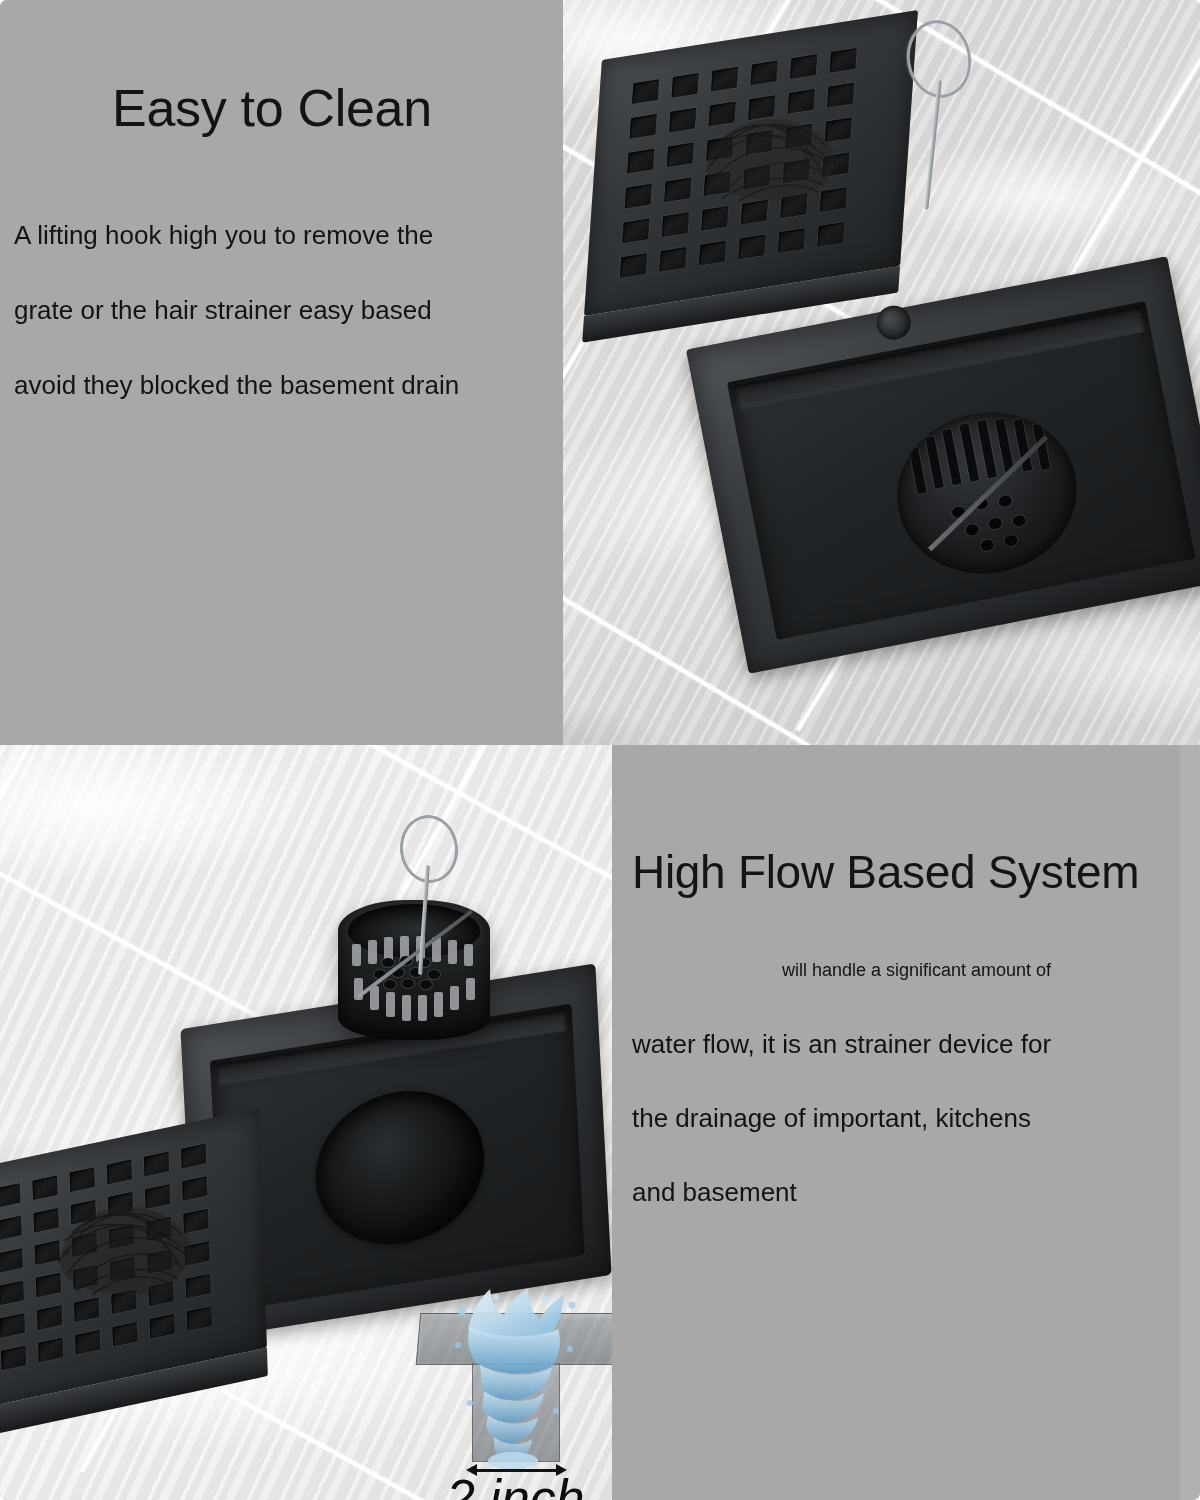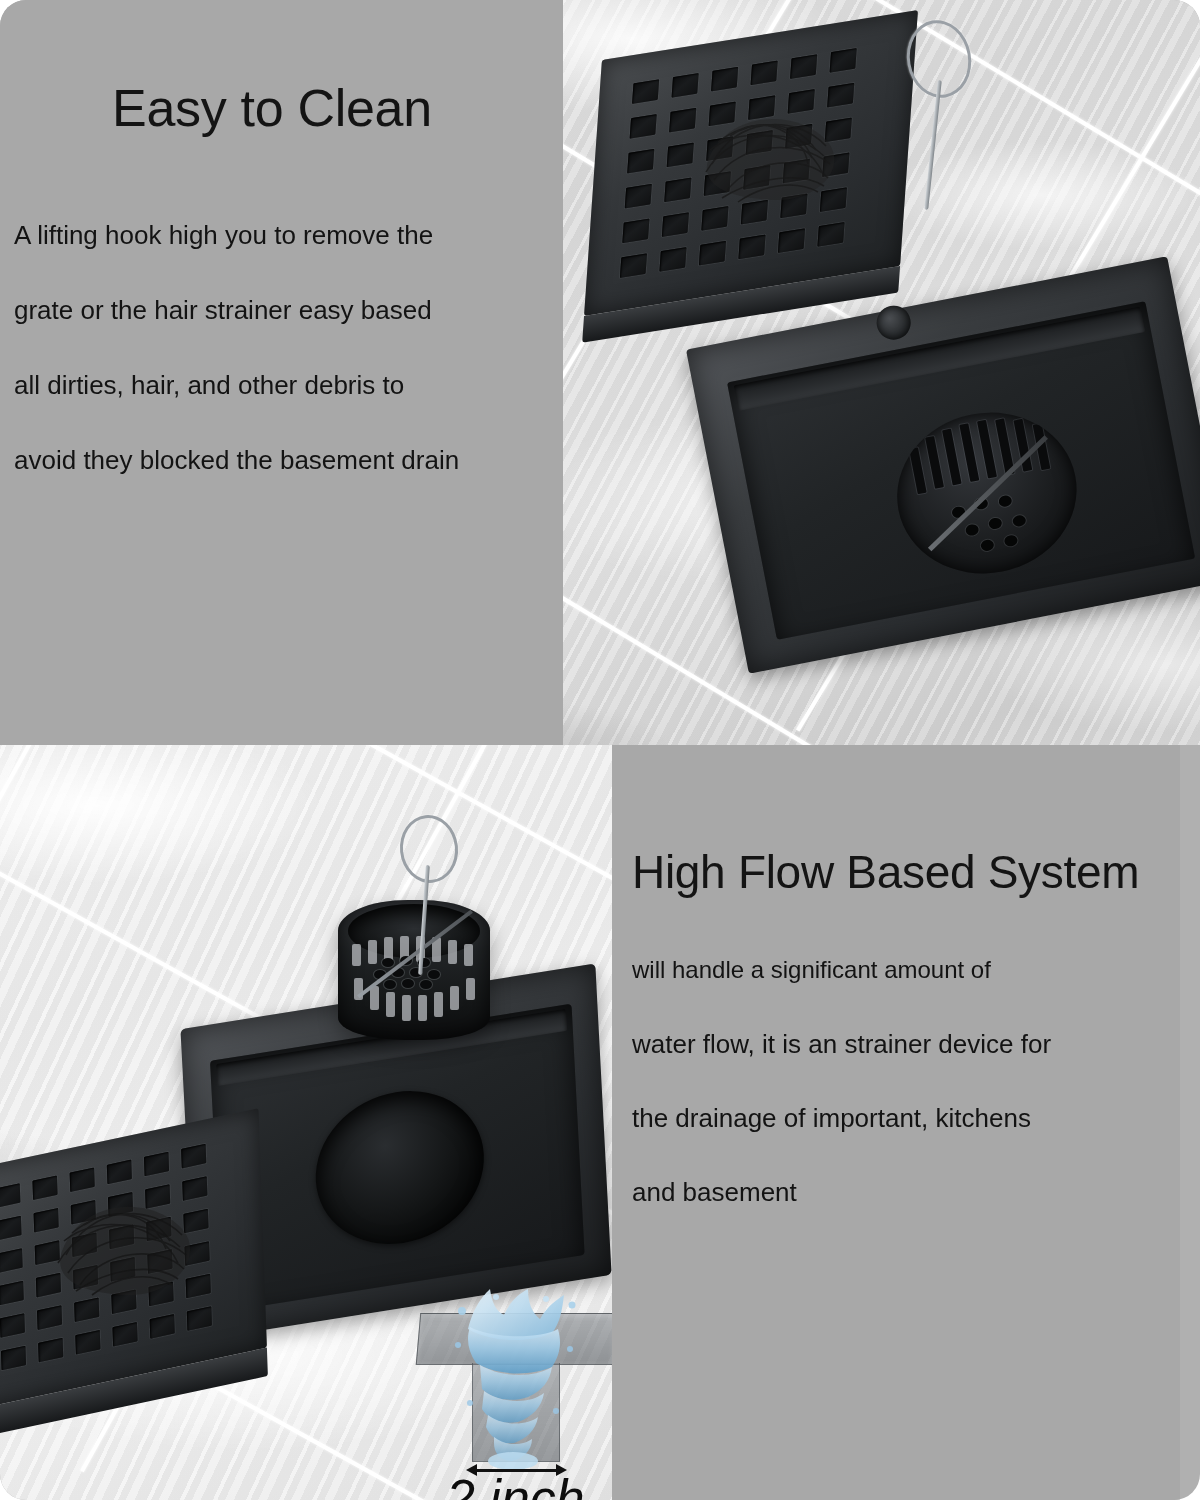--- a/index.html
+++ b/index.html
@@ -7,21 +7,21 @@
   body{
     font-family:"Liberation Sans","DejaVu Sans",sans-serif;
     -webkit-font-smoothing:antialiased;
   }
 
   #page{
     position:relative;
     width:1200px;
     height:1500px;
     overflow:hidden;
-    border-radius:26px;
+    border-radius:7px;
     background:#b0b0b0;
   }
 
   
   .tilebg{position:absolute;overflow:hidden;font-style:italic;}
   .tilebg .marble{
     position:absolute;inset:-20%;
     background:
       radial-gradient(ellipse 340px 120px at 22% 18%, rgba(255,255,255,.85), rgba(255,255,255,0) 62%),
       radial-gradient(ellipse 260px 90px  at 68% 33%, rgba(255,255,255,.7),  rgba(255,255,255,0) 60%),
@@ -297,21 +297,20 @@
       <div class="ring" style="left:14px;top:0;width:58px;height:72px;transform:rotate(-10deg);"></div>
       <div class="stem" style="left:38px;top:60px;width:4px;height:130px;transform:rotate(6deg);"></div>
     </div>
   </div>
 
   <div class="panel" style="left:0;top:0;width:563px;height:745px;">
     <div class="headline" style="left:112px;top:78px;font-size:52px;">Easy to Clean</div>
     <div class="bodylines" style="left:14px;top:198px;">
       <div class="ln" style="font-size:26px;line-height:75px;">A lifting hook high you to remove the</div>
       <div class="ln" style="font-size:26px;line-height:75px;">grate or the hair strainer easy based</div>
-      <div class="ln" style="font-size:26px;line-height:75px;">all dirties, hair, and other debris to</div>
       <div class="ln" style="font-size:26px;line-height:75px;">avoid they blocked the basement drain</div>
     </div>
   </div>
 
   <div class="tilebg" style="left:0;top:745px;width:632px;height:755px;">
     <div class="marble bright"></div>
     <div class="grout" style="left:-120px;top:60px;width:900px;height:4px;transform:rotate(29deg);"></div>
     <div class="grout" style="left:160px;top:-120px;width:900px;height:4px;transform:rotate(29deg);"></div>
     <div class="grout" style="left:-180px;top:420px;width:900px;height:4px;transform:rotate(29deg);"></div>
     <div class="grout" style="left:120px;top:-160px;width:900px;height:4px;transform:rotate(119deg);"></div>
@@ -473,20 +472,20 @@
       <div class="dim-line" style="left:76px;top:184px;width:82px;"></div>
       <div class="dim-arrow right" style="left:156px;top:179px;"></div>
     </div>
 
     <div class="dim-label" style="left:446px;top:723px;font-size:52px;">2 inch</div>
   </div>
 
   <div class="panel" style="left:612px;top:745px;width:568px;height:755px;">
     <div class="headline" style="left:20px;top:100px;font-size:46px;">High Flow Based System</div>
     <div class="bodylines" style="left:20px;top:188px;">
-      <div class="ln" style="font-size:24px;line-height:74px;">will handle a significant amount of</div>
+      <div class="ln" style="font-size:18px;line-height:74px;text-align:right;">will handle a significant amount of</div>
       <div class="ln" style="font-size:26px;line-height:74px;">water flow, it is an strainer device for</div>
       <div class="ln" style="font-size:26px;line-height:74px;">the drainage of important, kitchens</div>
       <div class="ln" style="font-size:26px;line-height:74px;">and basement</div>
     </div>
   </div>
 
 </div>
 
 </body></html>

